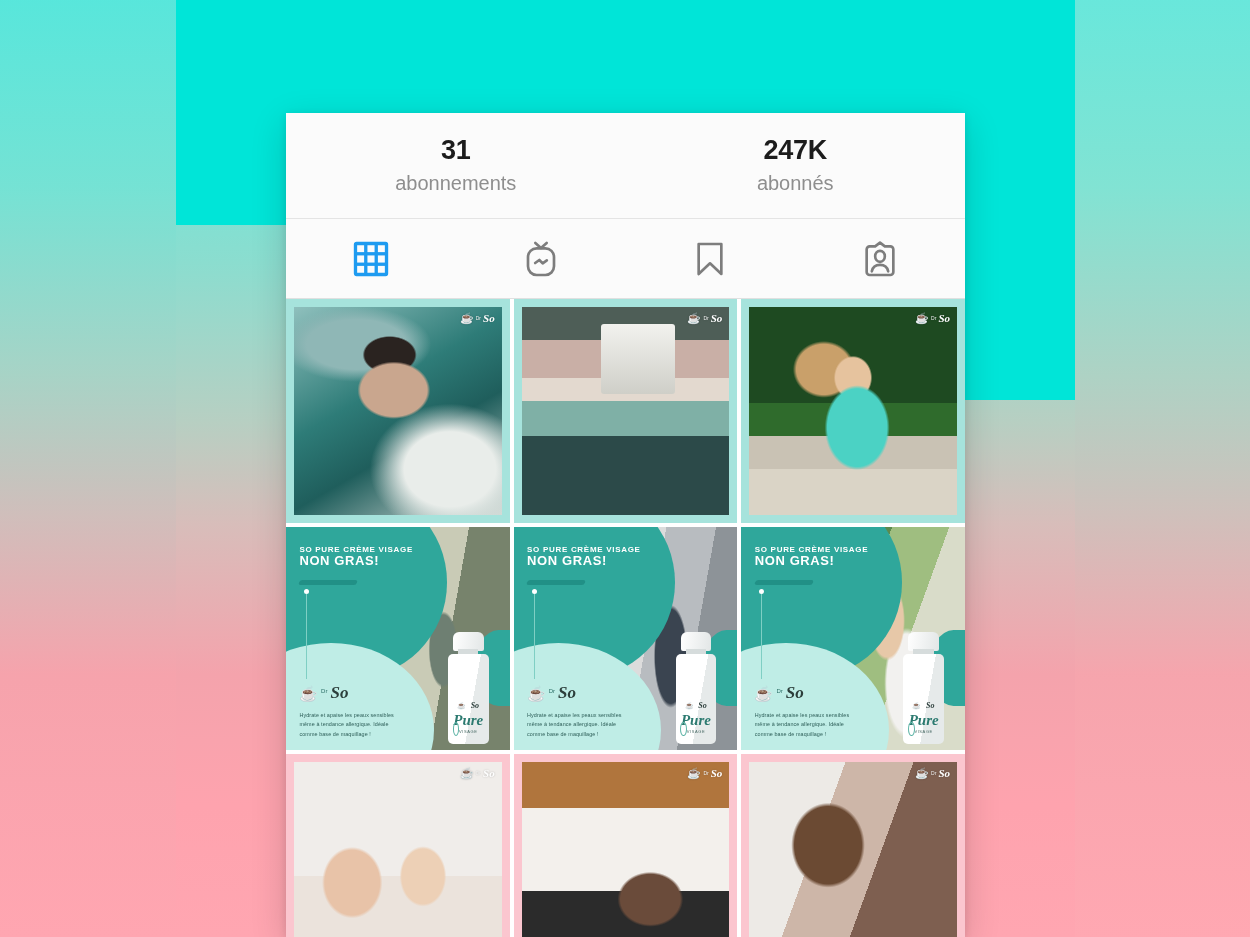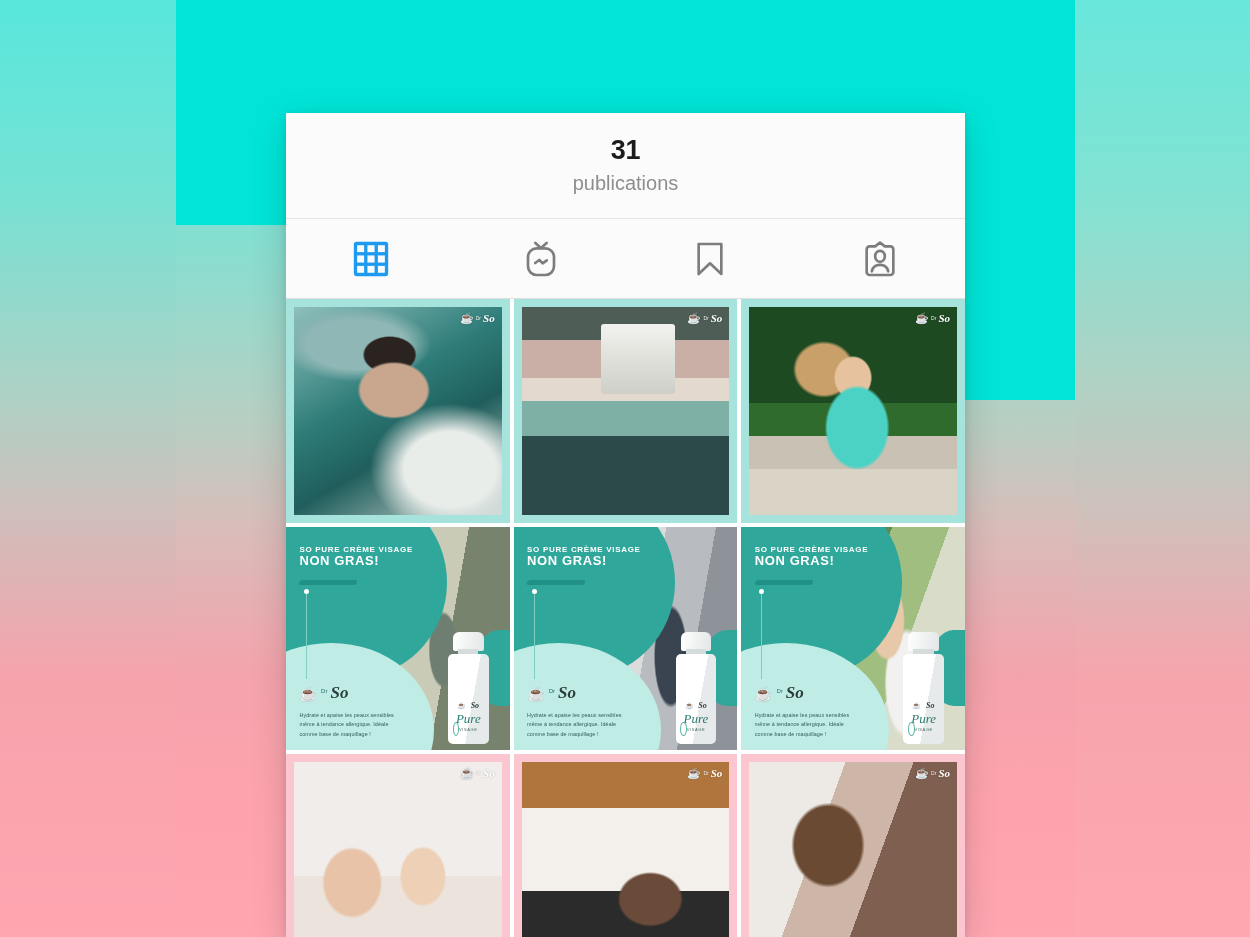--- a/index.html
+++ b/index.html
@@ -201,22 +201,22 @@
   }
   .bottle .lbl {
     position:absolute; left:10%; top:44%; width:80%; text-align:center;
   }
   .bottle .lbl .b-so {
     font-family:"Liberation Serif", serif; font-style:italic; font-weight:bold;
     font-size:8px; color:#2C3E3B; line-height:1;
   }
   .bottle .lbl .b-glyph { color:#D9A441; font-size:7px; }
   .bottle .lbl .b-pure {
-    font-family:"Liberation Serif", serif; font-style:italic; font-weight:normal;
-    font-size:13px; color:#2C7A70; line-height:1.1;
+    font-family:"Liberation Serif", serif; font-style:italic; font-weight:bold;
+    font-size:15px; color:#2C7A70; line-height:1.1;
   }
   .bottle .lbl .b-visage {
     font-size:4px; letter-spacing:.6px; color:#4A6B66; margin-top:1px;
   }
   .bottle .seal {
     position:absolute; left:12%; bottom:8%; width:16%; height:16%;
     border:1px solid #5BB3A5; border-radius:50%;
   }
 
   
@@ -228,21 +228,25 @@
 <div id="bg-panel-left"></div>
 <div id="bg-cyan-block"></div>
 <div id="bg-cyan-tail"></div>
 <div id="bg-panel-right"></div>
 
 <div id="phone-card">
 
   <div id="stats-row">
     <div class="stat">
       <div class="stat-value">31</div>
-      <div class="stat-label">publications</div>
+      <div class="stat-label">abonnements</div>
+    </div>
+    <div class="stat">
+      <div class="stat-value">247K</div>
+      <div class="stat-label">abonnés</div>
     </div>
   </div>
 
   <div id="tab-bar">
     <div class="tab">
       <span>
         <svg width="38" height="38" viewBox="0 0 24 24" fill="none" stroke="#1E9BF0" stroke-width="2.1">
           <rect x="2.2" y="2.2" width="19.6" height="19.6" rx="0.6"></rect>
           <line x1="8.7" y1="2.2" x2="8.7" y2="21.8"></line>
           <line x1="15.3" y1="2.2" x2="15.3" y2="21.8"></line>

